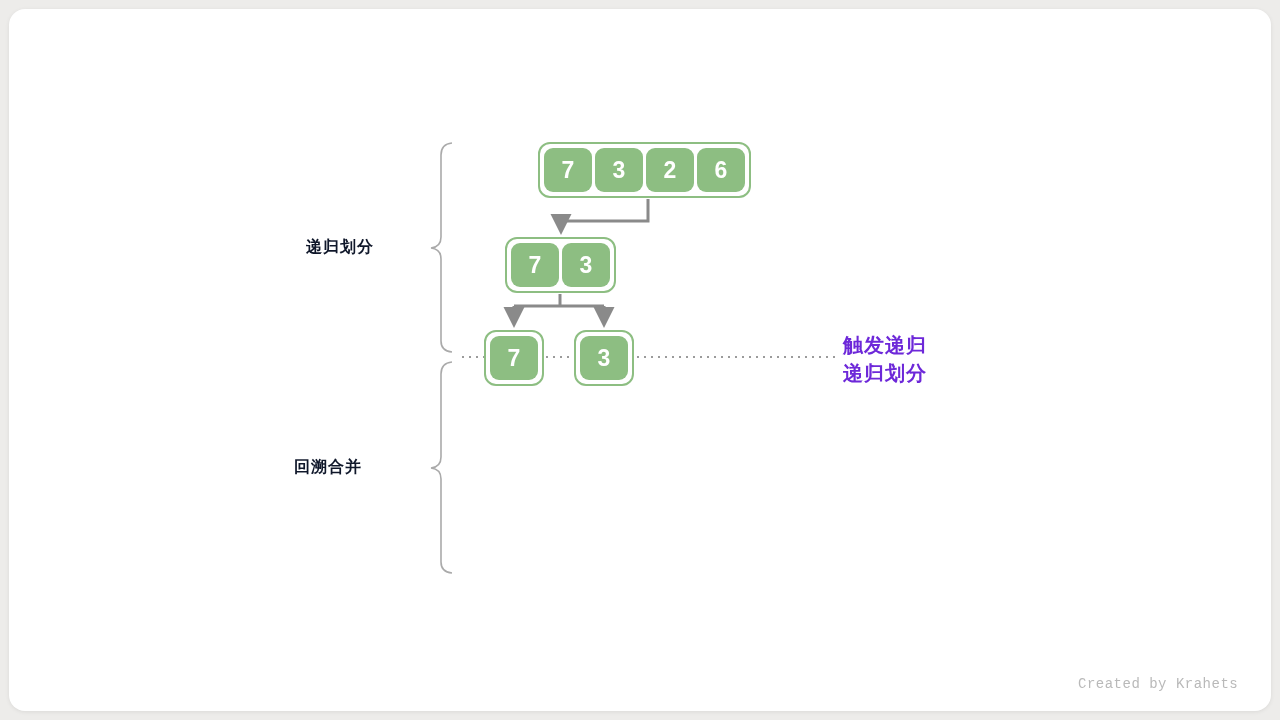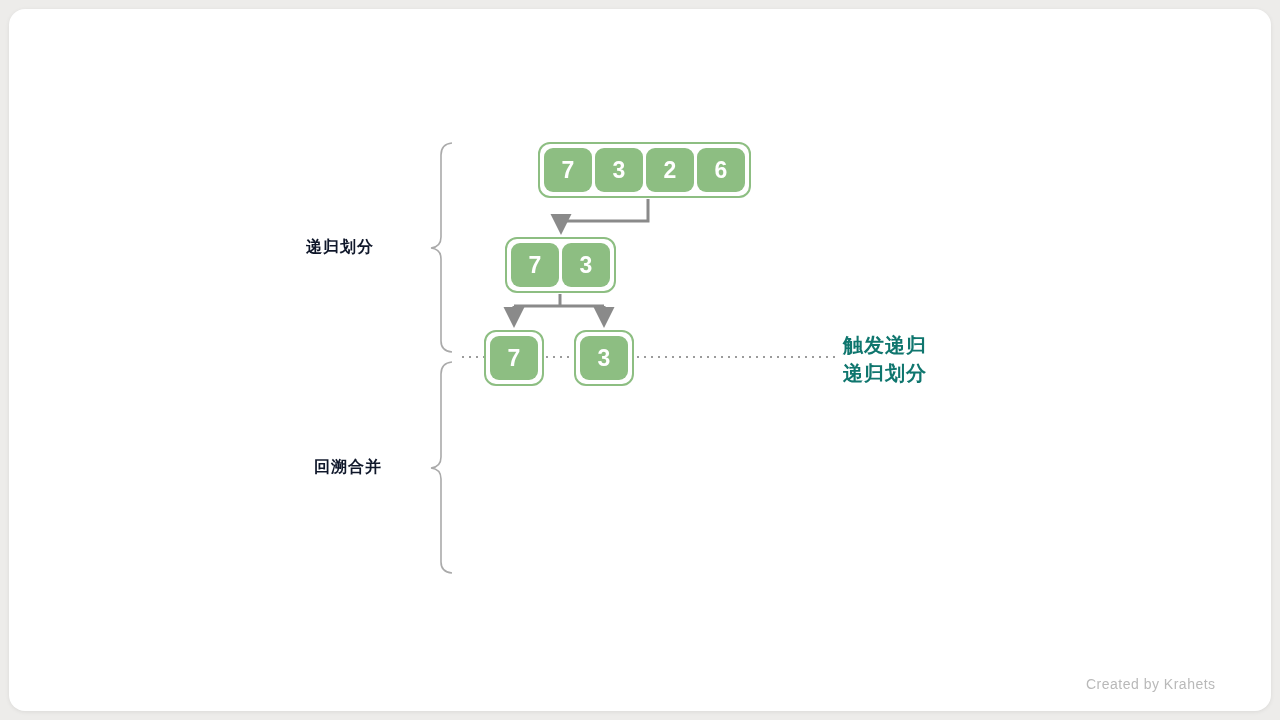--- a/index.html
+++ b/index.html
@@ -42,34 +42,34 @@
   .leafR { left: 574px; top: 330px; }
 
   
   .side-label {
     position: absolute; z-index: 2;
     font-size: 16px; font-weight: bold; color: #0f172a;
     letter-spacing: 1px;
     text-align: center;
   }
   .label-divide { left: 306px; top: 237px; }
-  .label-merge  { left: 314px; top: 457px; }
+  .label-merge  { left: 294px; top: 457px; }
 
   .base-case-label {
     position: absolute; z-index: 2;
     left: 843px; top: 331px;
-    font-size: 20px; font-weight: bold; color: #0f766e;
+    font-size: 20px; font-weight: bold; color: #6d28d9;
     line-height: 28px; letter-spacing: 1px;
   }
 
   .watermark {
     position: absolute; z-index: 2;
     left: 1078px; top: 676px;
-    font-family: Liberation Sans, sans-serif;
-    font-size: 14px; color: #b9b9b9; letter-spacing: 0.5px; margin-left: 8px;
+    font-family: Liberation Mono, monospace;
+    font-size: 14px; color: #b9b9b9; letter-spacing: 0.5px;
   }
 </style>
 </head>
 <body>
 
 <div class="stage">
   <div class="card"></div>
 
   <svg class="overlay" width="1280" height="720" viewBox="0 0 1280 720">
     <defs>

